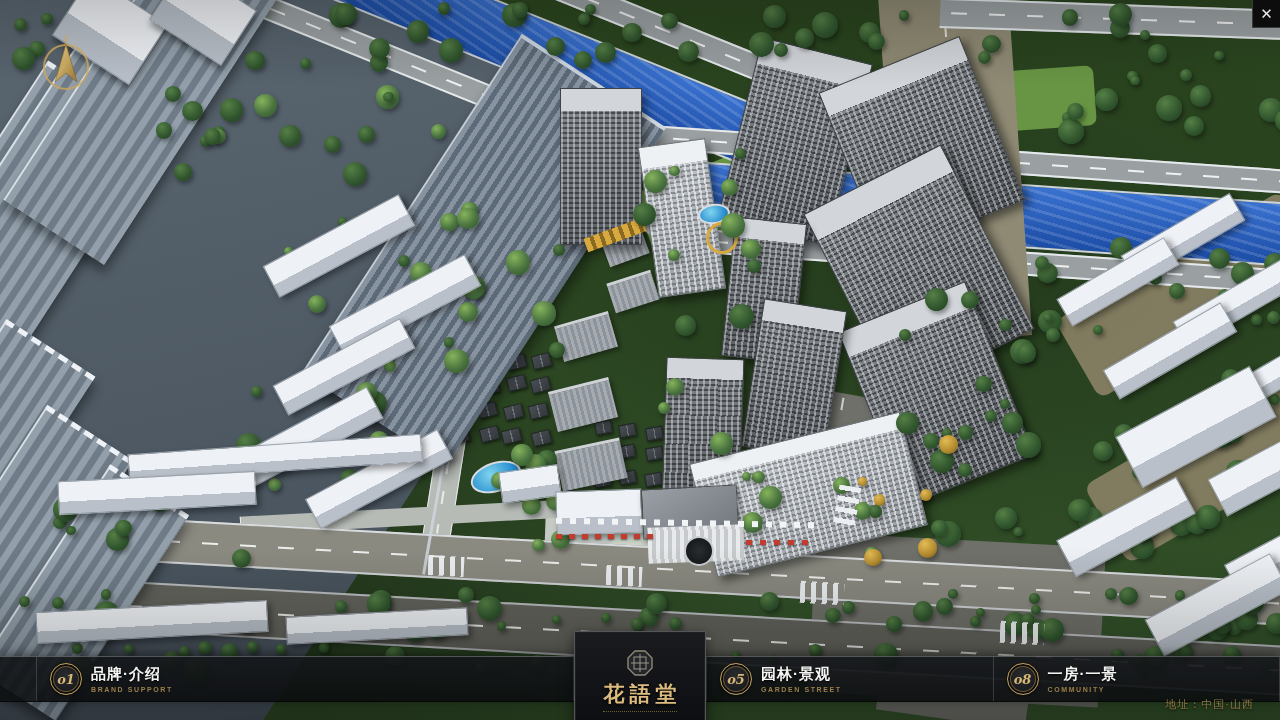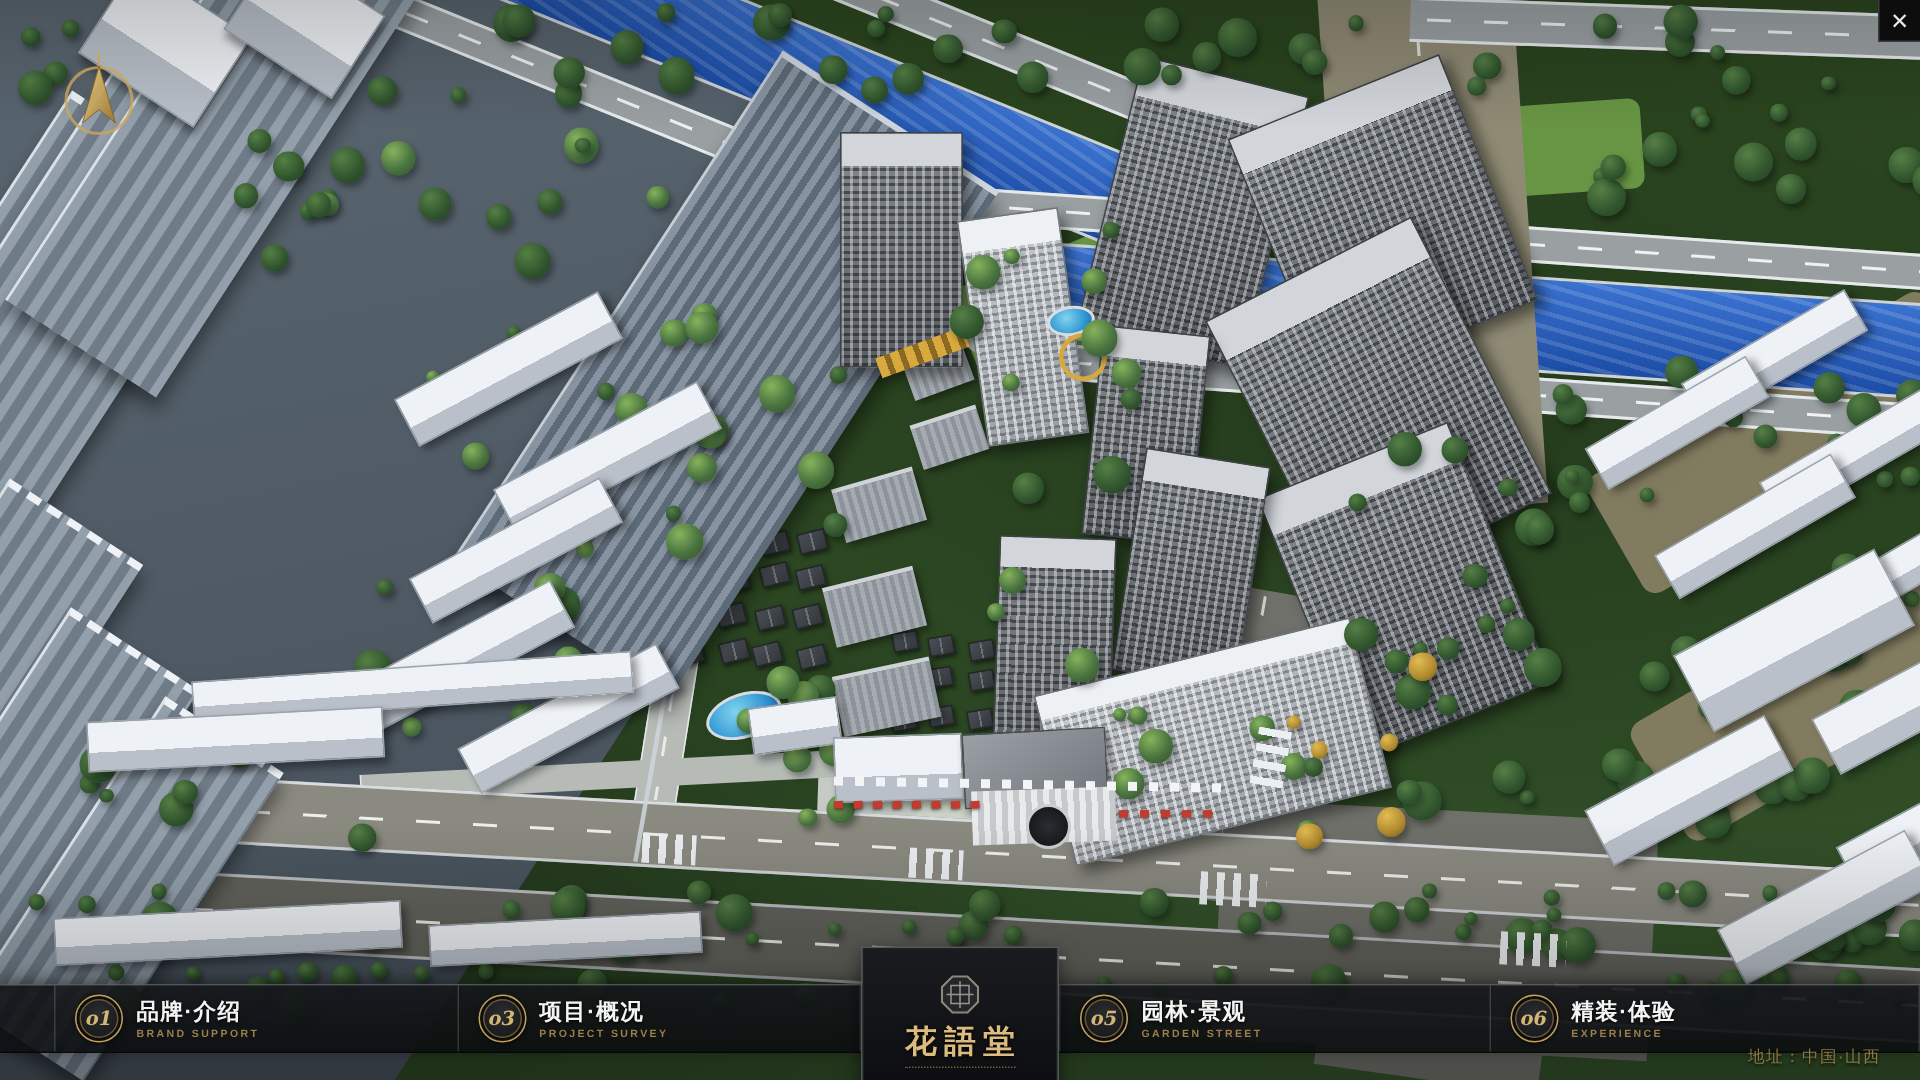--- a/index.html
+++ b/index.html
@@ -560,29 +560,20 @@
       <div class="spacer"></div>
     <div class="nav-item">
           <div class="medal">
             <span>o1</span>
           </div>
           <div class="nav-labels">
             <div class="zh">品牌·介绍</div>
             <div class="en">BRAND SUPPORT</div>
           </div>
         </div>
-        <div class="nav-item">
-          <div class="medal">
-            <span>o3</span>
-          </div>
-          <div class="nav-labels">
-            <div class="zh">项目·概况</div>
-            <div class="en">PROJECT SURVEY</div>
-          </div>
-        </div>
       </div>
     <div id="logoPanel">
       <svg width="28" height="28" viewBox="0 0 28 28">
         <polygon points="9,2 19,2 26,9 26,19 19,26 9,26 2,19 2,9" fill="#24262a" stroke="#8e8878" stroke-width="1.4"></polygon>
         <rect x="8" y="8" width="12" height="12" fill="none" stroke="#9a948a" stroke-width="1"></rect>
         <line x1="14" y1="5" x2="14" y2="23" stroke="#9a948a" stroke-width="1"></line>
         <line x1="5" y1="14" x2="23" y2="14" stroke="#9a948a" stroke-width="1"></line>
       </svg>
       <div id="logoTitle">花語堂</div>
       <div class="logo-dots"></div>
@@ -592,24 +583,24 @@
           <div class="medal">
             <span>o5</span>
           </div>
           <div class="nav-labels">
             <div class="zh">园林·景观</div>
             <div class="en">GARDEN STREET</div>
           </div>
         </div>
         <div class="nav-item">
           <div class="medal">
-            <span>o6</span>
+            <span>o8</span>
           </div>
           <div class="nav-labels">
-            <div class="zh">精装·体验</div>
-            <div class="en">EXPERIENCE</div>
+            <div class="zh">一房·一景</div>
+            <div class="en">COMMUNITY</div>
           </div>
         </div>
       </div>
   </nav>
 
   <div id="address">地址：中国·山西</div>
 </div>
 
 </body></html>

